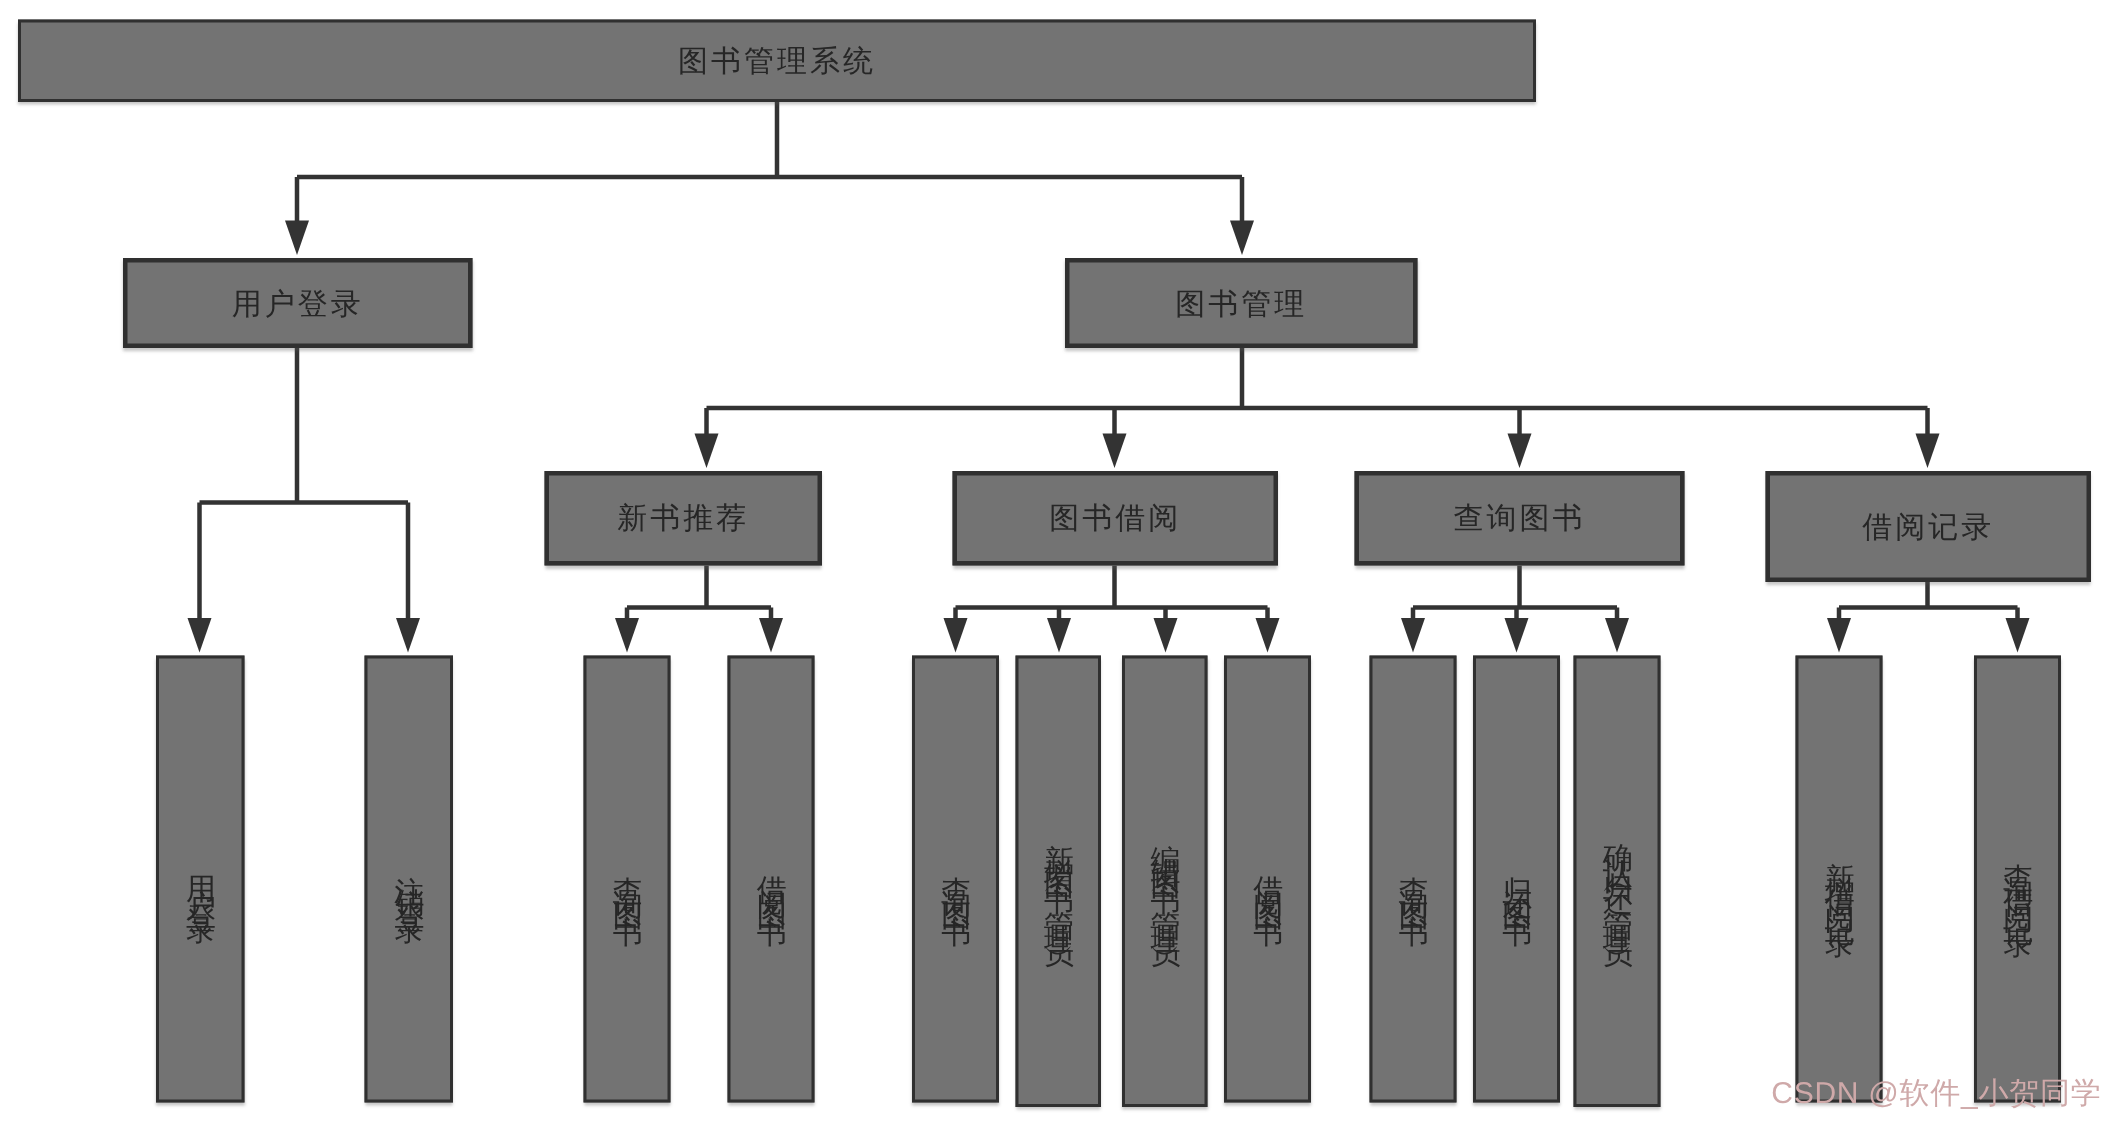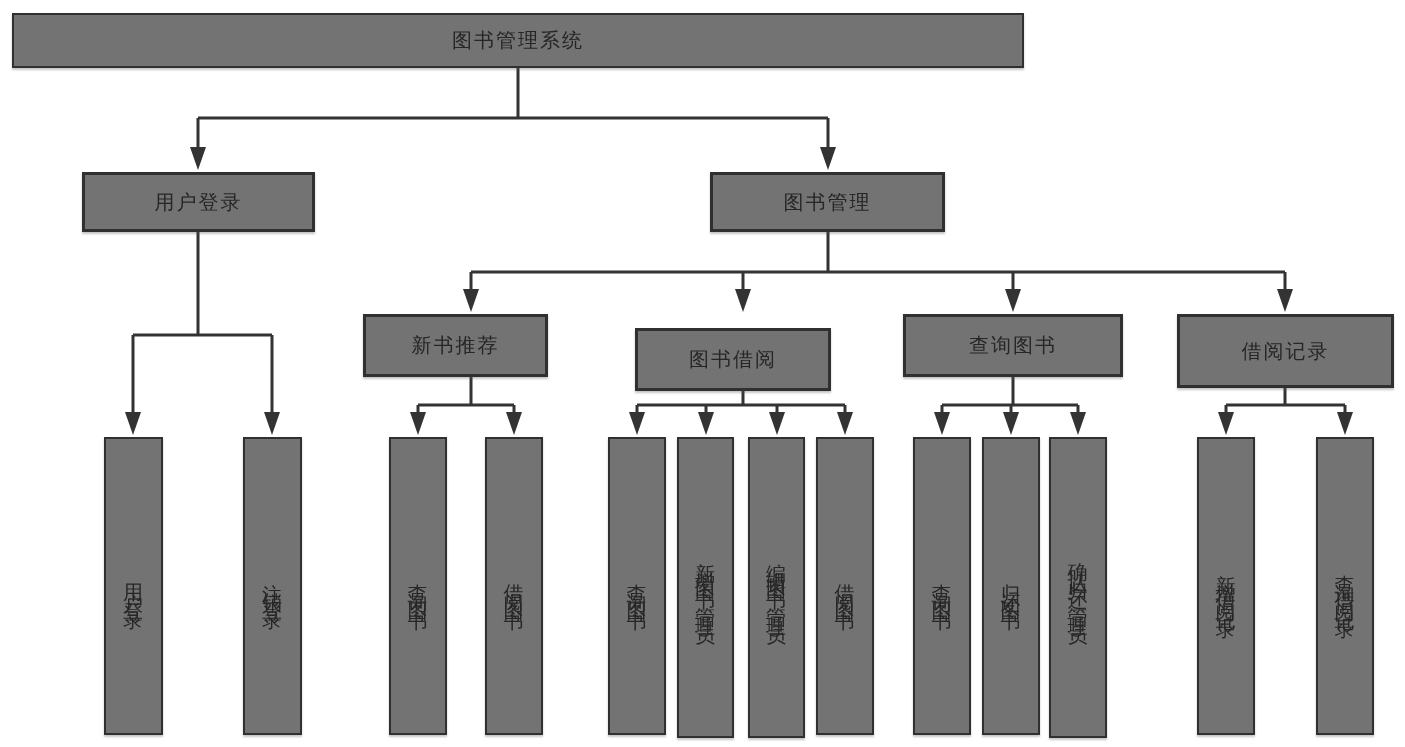--- a/index.html
+++ b/index.html
@@ -101,21 +101,21 @@
       <polygon points="1337,412 1353,412 1345,435"></polygon>
     </g>
   </svg>
 
   <div class="node h-node root-node" style="left:12px;top:13px;width:1012px;height:55px">图书管理系统</div>
 
   <div class="node h-node" style="left:82px;top:172px;width:233px;height:60px">用户登录</div>
   <div class="node h-node" style="left:710px;top:172px;width:235px;height:60px">图书管理</div>
 
   <div class="node h-node" style="left:363px;top:314px;width:185px;height:63px">新书推荐</div>
-  <div class="node h-node" style="left:635px;top:328px;width:196px;height:63px">图书借阅</div>
+  <div class="node h-node" style="left:635px;top:314px;width:217px;height:63px">图书借阅</div>
   <div class="node h-node" style="left:903px;top:314px;width:220px;height:63px">查询图书</div>
   <div class="node h-node" style="left:1177px;top:314px;width:217px;height:74px">借阅记录</div>
 
   <div class="node v-node" style="left:104px;top:437px;width:59px;height:298px">用户登录</div>
   <div class="node v-node" style="left:243px;top:437px;width:59px;height:298px">注销登录</div>
 
   <div class="node v-node" style="left:389px;top:437px;width:58px;height:298px">查询图书</div>
   <div class="node v-node" style="left:485px;top:437px;width:58px;height:298px">借阅图书</div>
 
   <div class="node v-node" style="left:608px;top:437px;width:58px;height:298px">查询图书</div>
@@ -123,14 +123,15 @@
   <div class="node v-node" style="left:748px;top:437px;width:57px;height:301px">编辑图书（管理员）</div>
   <div class="node v-node" style="left:816px;top:437px;width:58px;height:298px">借阅图书</div>
 
   <div class="node v-node" style="left:913px;top:437px;width:58px;height:298px">查询图书</div>
   <div class="node v-node" style="left:982px;top:437px;width:58px;height:298px">归还图书</div>
   <div class="node v-node" style="left:1049px;top:437px;width:58px;height:301px">确认归还（管理员）</div>
 
   <div class="node v-node" style="left:1197px;top:437px;width:58px;height:298px">新增借阅记录</div>
   <div class="node v-node" style="left:1316px;top:437px;width:58px;height:298px">查询借阅记录</div>
 
+  <div class="watermark">CSDN @软件_小贺同学</div>
 
 </div>
 
 </body></html>

